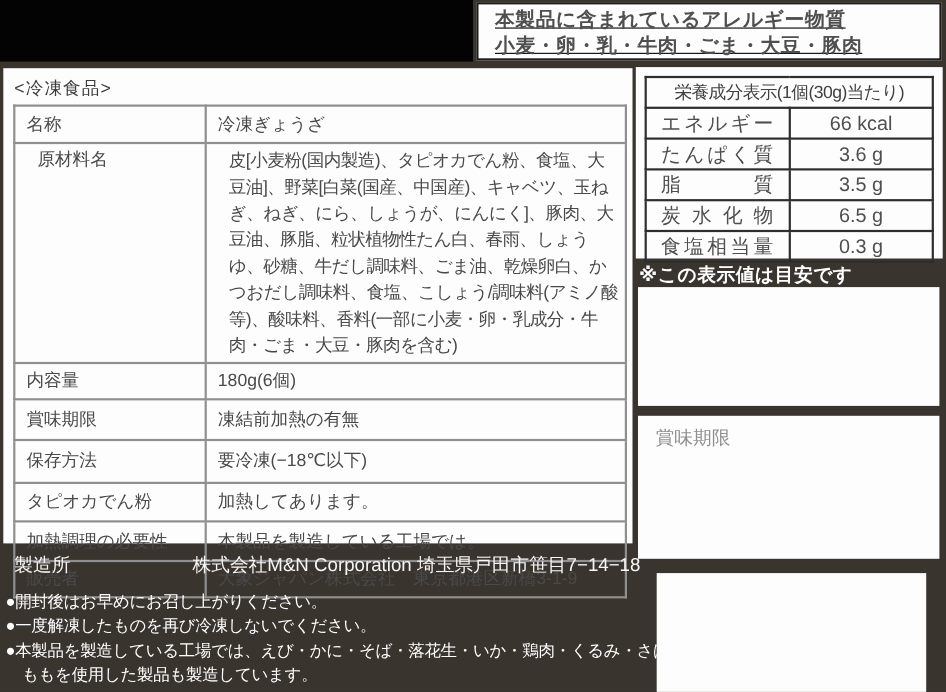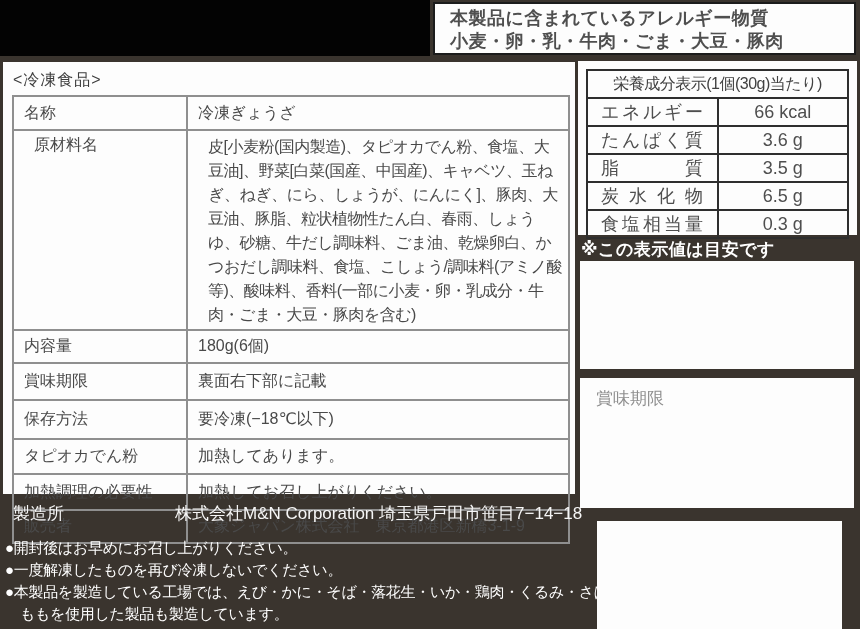--- a/index.html
+++ b/index.html
@@ -9,20 +9,21 @@
     font-family:"Liberation Sans","DejaVu Sans",sans-serif;
   }
   .black-bar {
     position:absolute; left:0; top:0; width:430px; height:56px;
     background:#030303;
   }
   .allergy-box {
     position:absolute; left:433px; top:2px; width:423px; height:53px;
     background:#fdfdfd; border:2px solid #1c1c1c; box-sizing:border-box;
     padding:3px 0 0 15px;
+    text-decoration:underline;
   }
   .allergy-box div {
     font-size:18px; font-weight:bold; color:#4f4f4f; line-height:23px;
     letter-spacing:0.5px; white-space:nowrap;
   }
   .left-panel {
     position:absolute; left:3px; top:62px; width:572px; height:432px;
     background:#fdfdfd; box-sizing:border-box;
   }
   .cat-header {
@@ -115,33 +116,33 @@
     <tr class="r-h170 ingredients">
       <td class="lbl">原材料名</td>
       <td class="val">皮[小麦粉(国内製造)、タピオカでん粉、食塩、大豆油]、野菜[白菜(国産、中国産)、キャベツ、玉ねぎ、ねぎ、にら、しょうが、にんにく]、豚肉、大豆油、豚脂、粒状植物性たん白、春雨、しょうゆ、砂糖、牛だし調味料、ごま油、乾燥卵白、かつおだし調味料、食塩、こしょう/調味料(アミノ酸等)、酸味料、香料(一部に小麦・卵・乳成分・牛肉・ごま・大豆・豚肉を含む)</td>
     </tr>
     <tr class="r-h29">
       <td class="lbl">内容量</td>
       <td class="val">180g(6個)</td>
     </tr>
     <tr class="r-h35">
       <td class="lbl">賞味期限</td>
-      <td class="val">裏面右下部に記載</td>
+      <td class="val">凍結前加熱の有無</td>
     </tr>
     <tr class="r-h37">
       <td class="lbl">保存方法</td>
       <td class="val">要冷凍(−18℃以下)</td>
     </tr>
     <tr class="r-h33">
       <td class="lbl">タピオカでん粉</td>
       <td class="val">加熱してあります。</td>
     </tr>
     <tr class="r-h34">
       <td class="lbl">加熱調理の必要性</td>
-      <td class="val">加熱してお召し上がりください。</td>
+      <td class="val">本製品を製造している工場では。</td>
     </tr>
     <tr class="r-h31">
       <td class="lbl">販売者</td>
       <td class="val">大象ジャパン株式会社　東京都港区新橋3-1-9</td>
     </tr>
   </tbody>
     </table>
 </div>
 
 <div class="maker-row">

